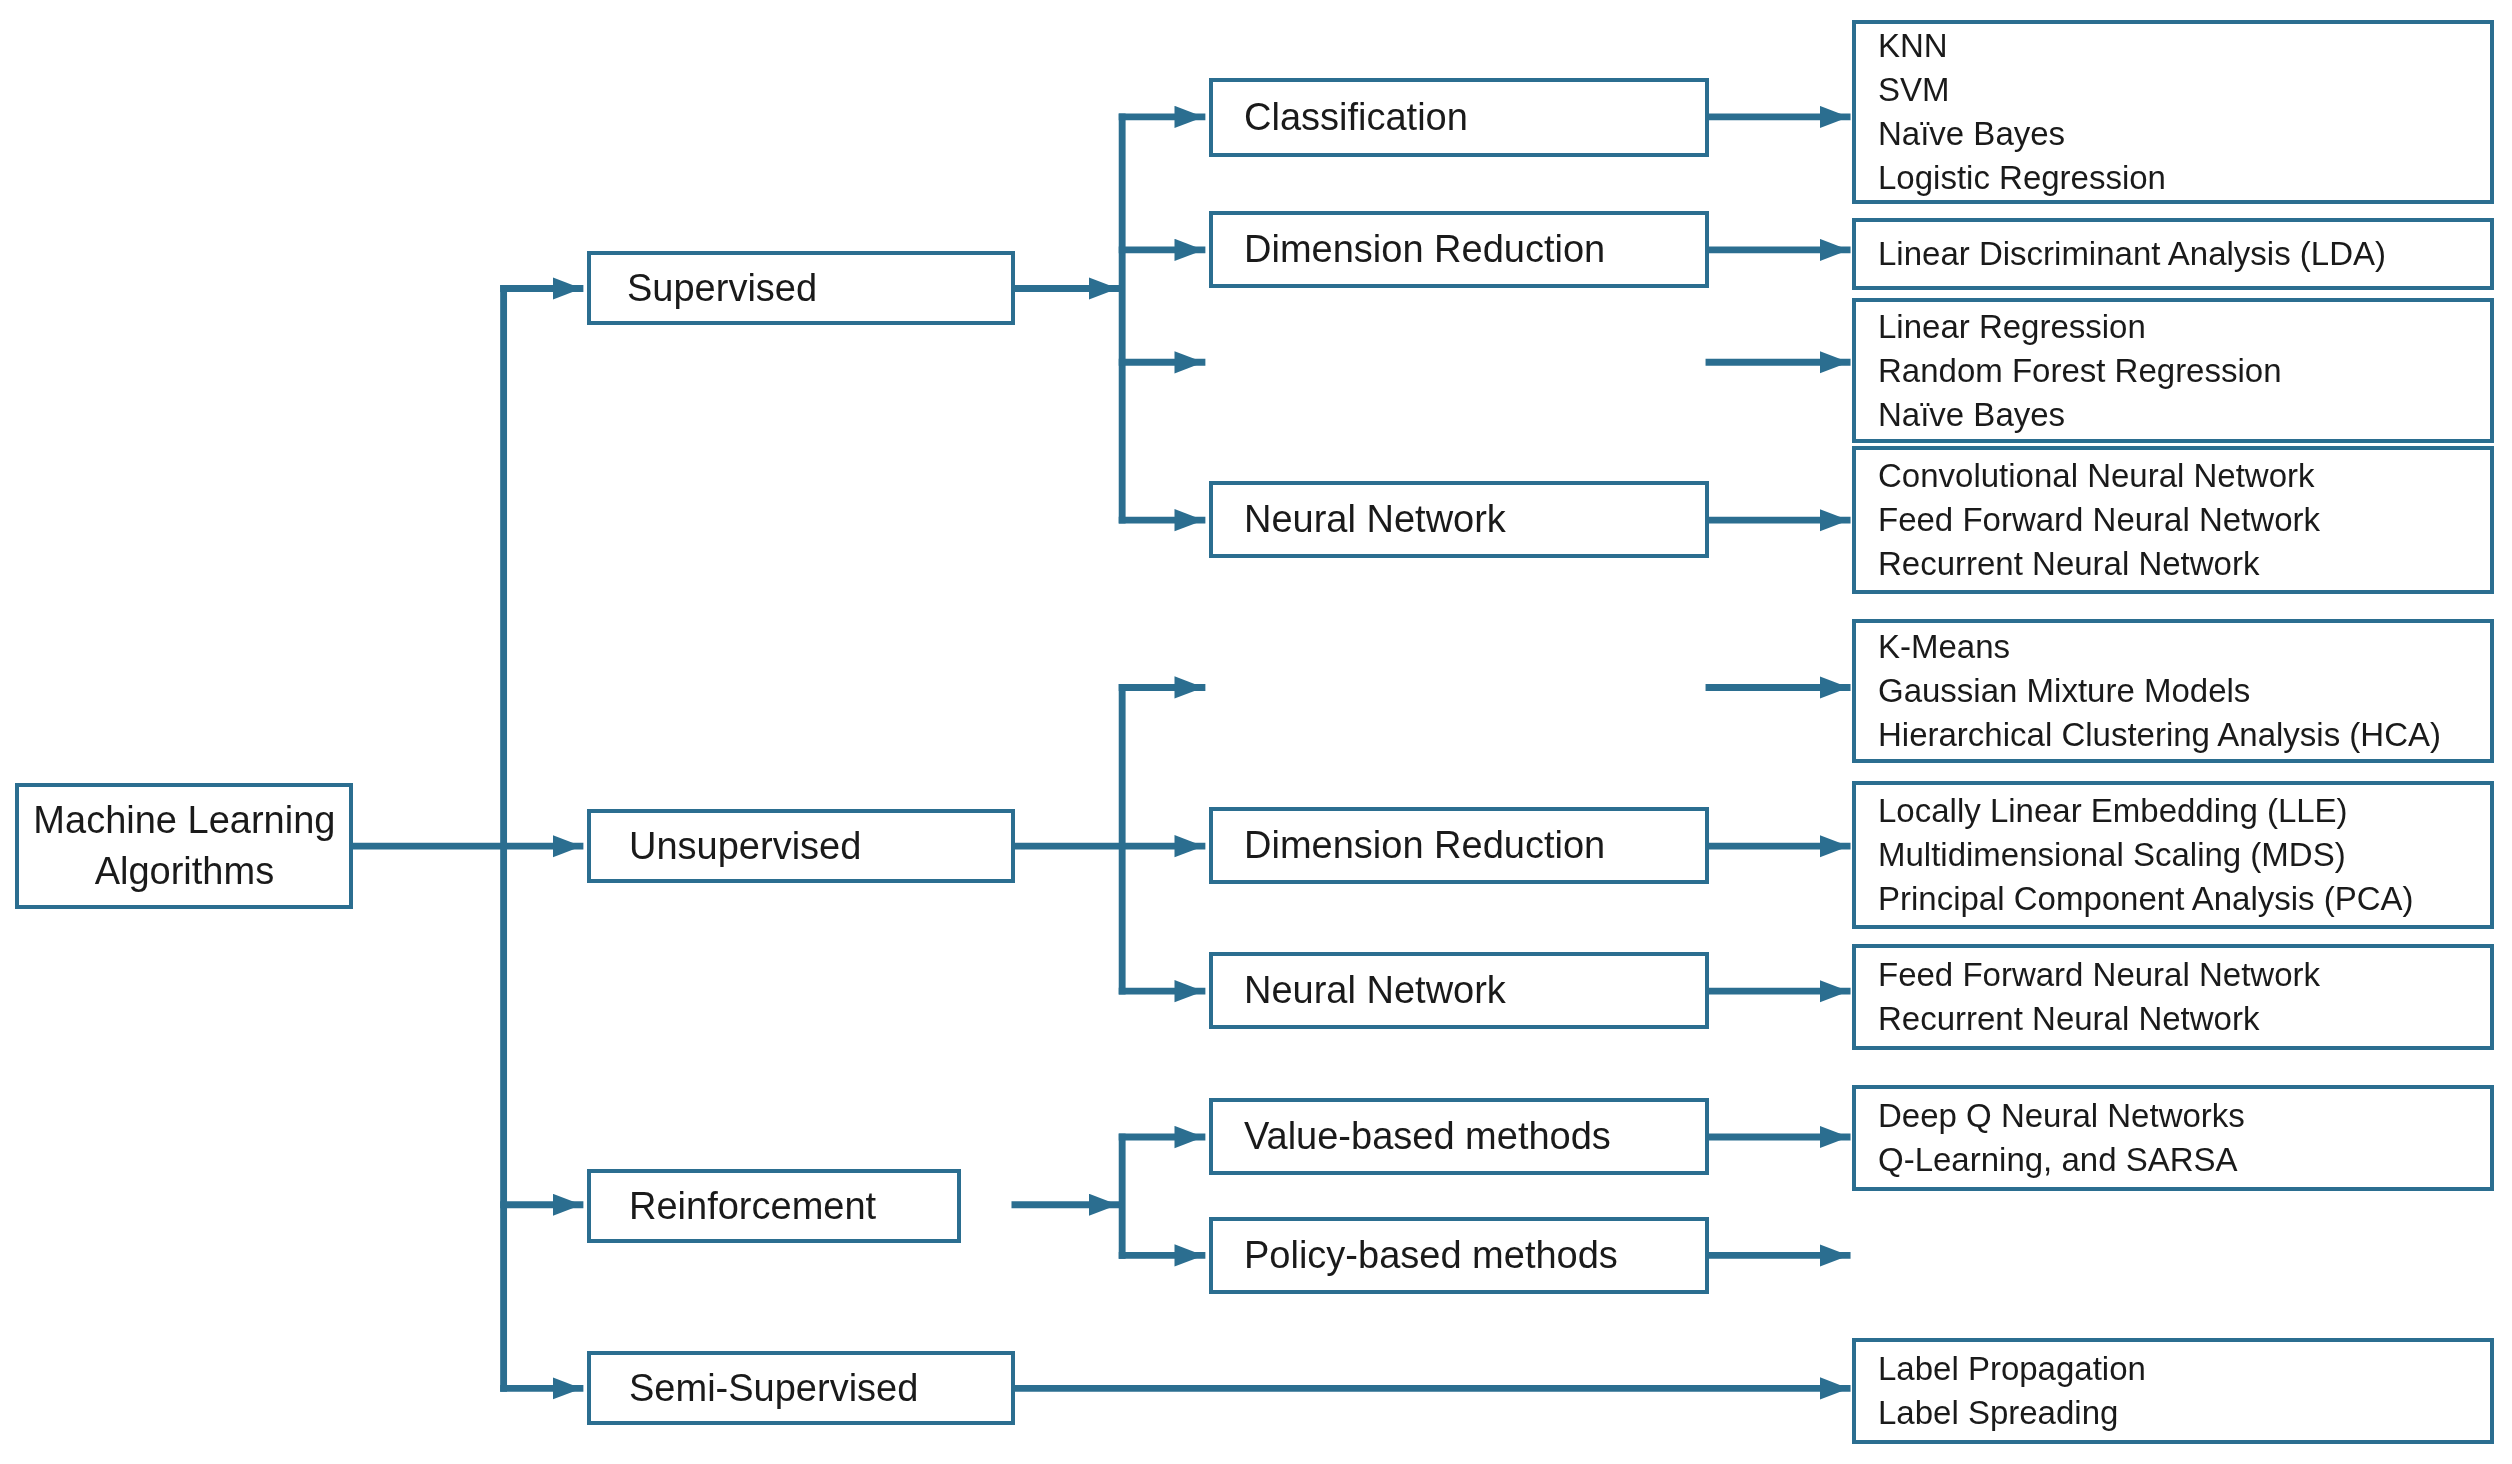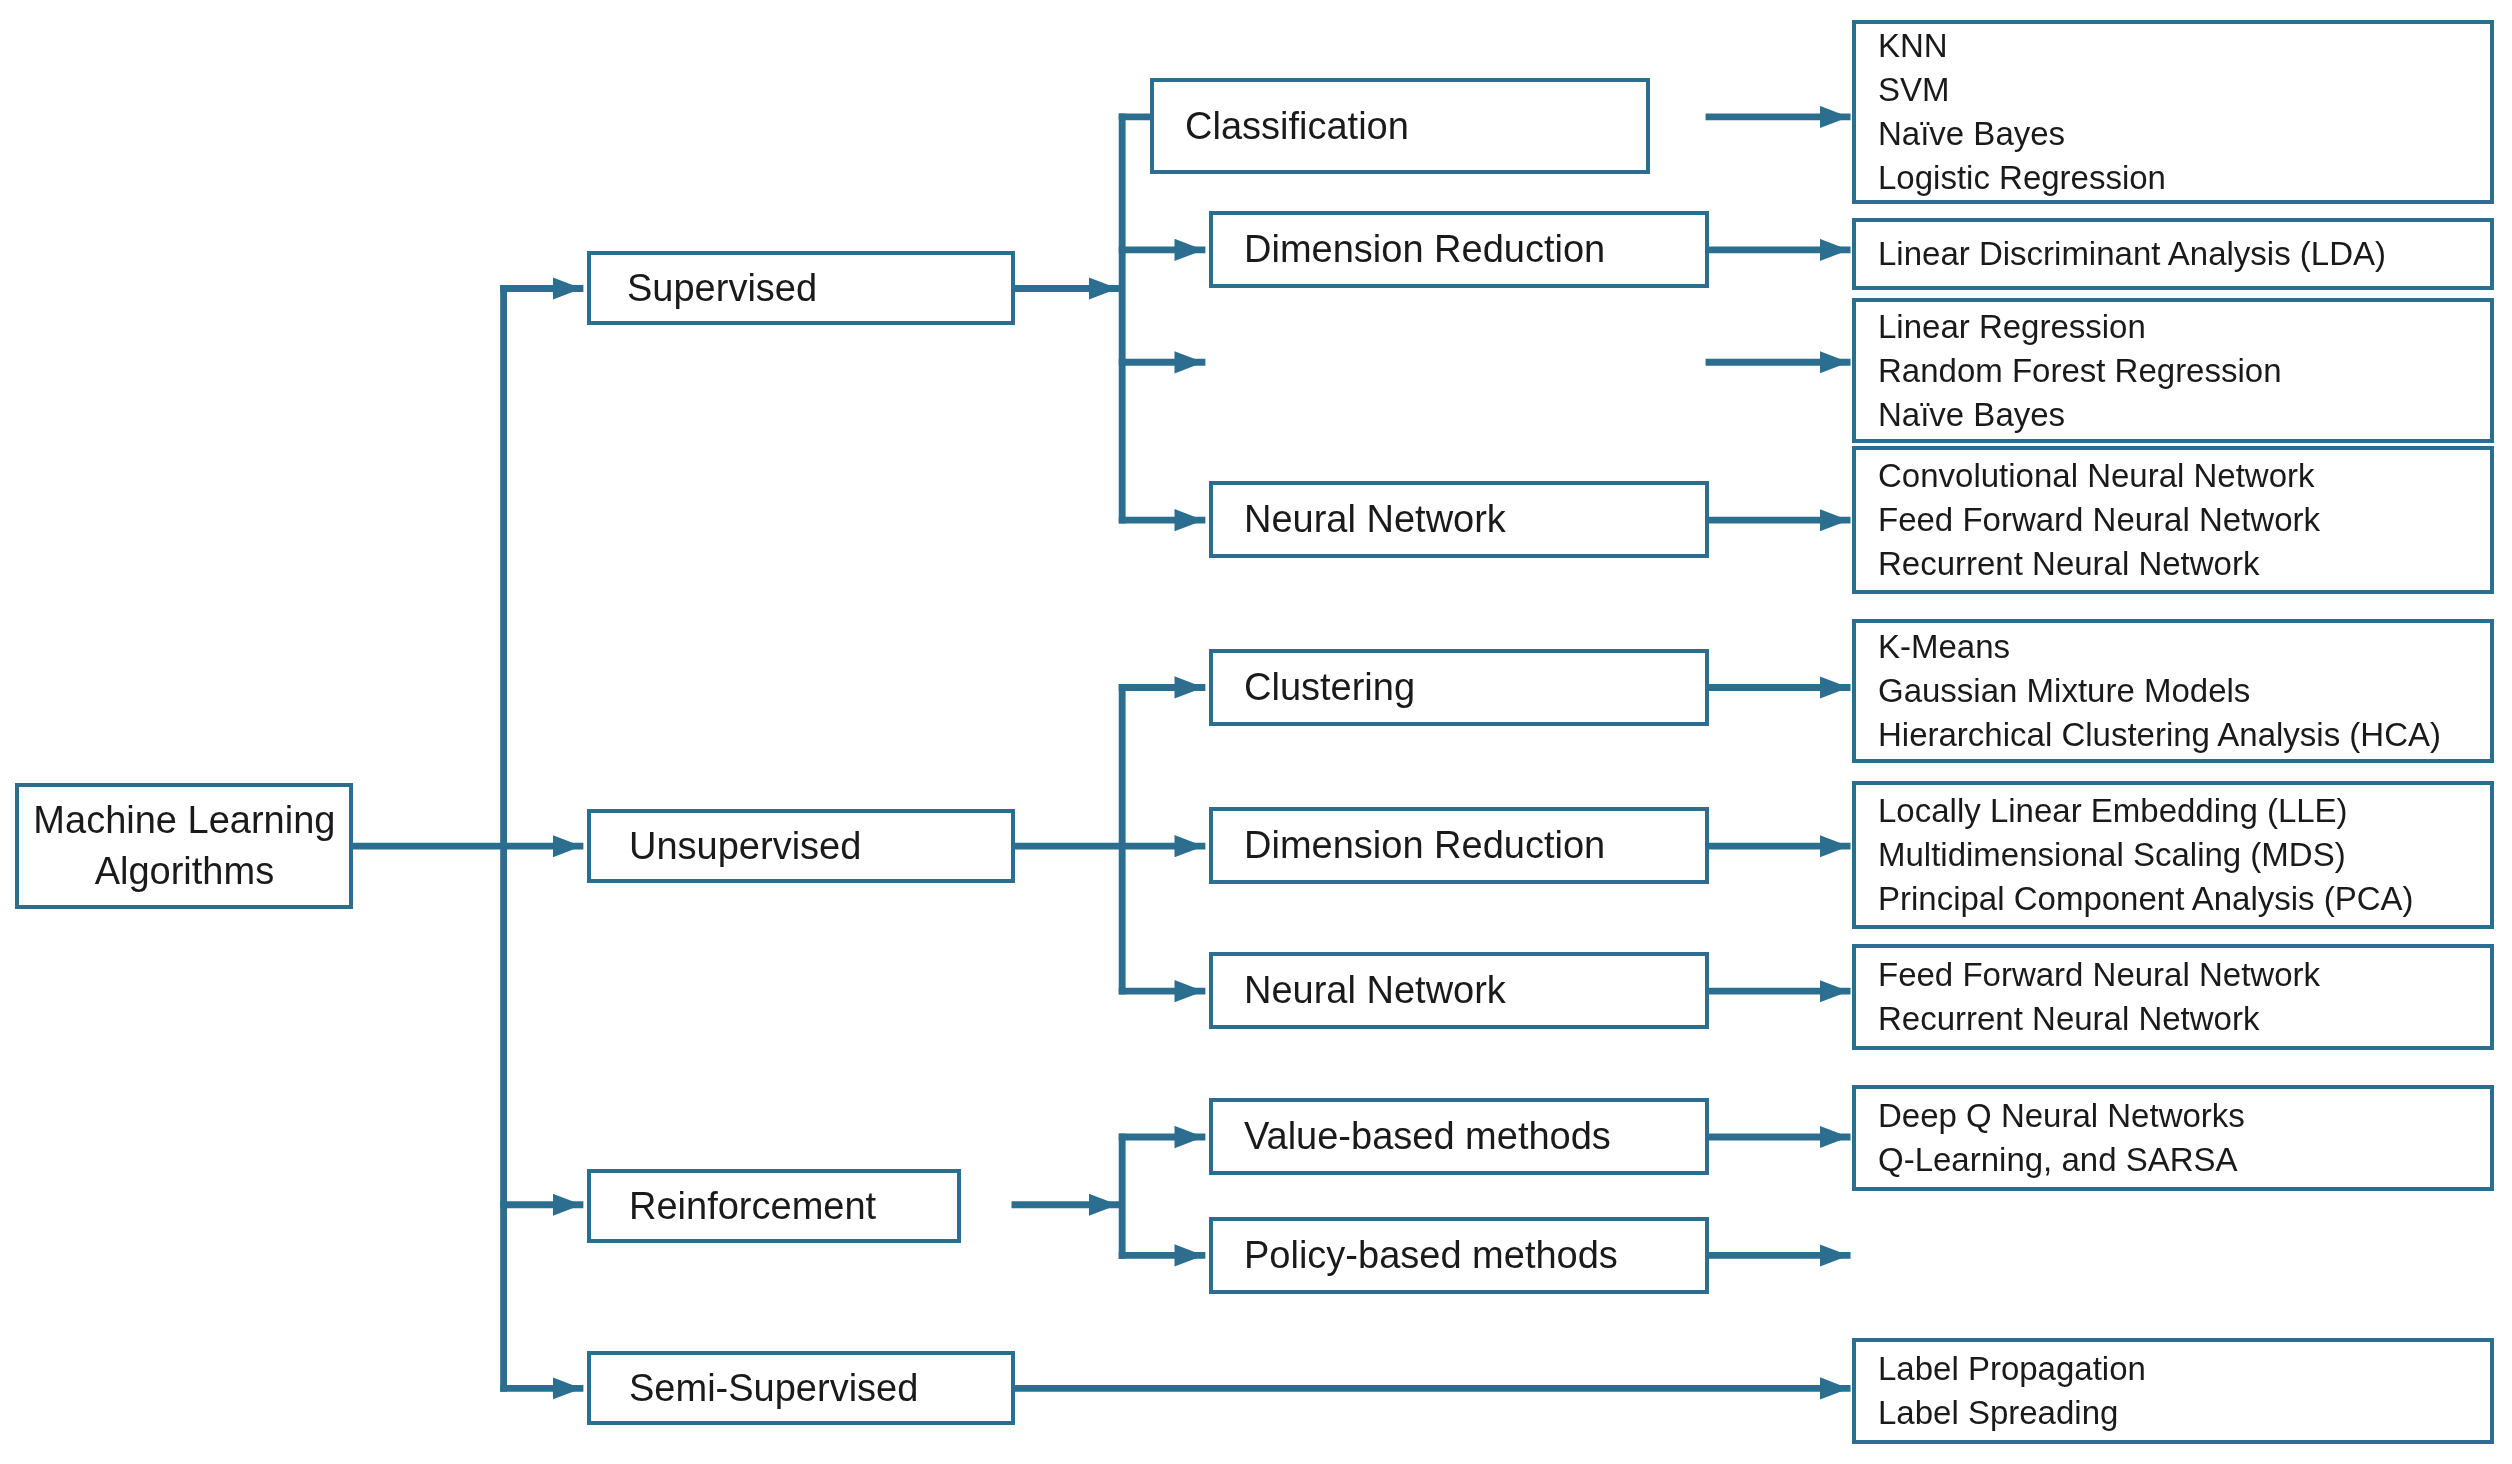--- a/index.html
+++ b/index.html
@@ -82,24 +82,23 @@
   </svg>
 
   <div class="node center" style="left:15.4px;top:783px;width:338px;height:126px;">Machine Learning
 Algorithms</div>
 
   <div class="node l1" style="left:587px;top:251px;width:428px;height:74px;padding-left:36px;">Supervised</div>
   <div class="node l1" style="left:587px;top:809px;width:428px;height:74px;">Unsupervised</div>
   <div class="node l1" style="left:587px;top:1169px;width:374px;height:74px;">Reinforcement</div>
   <div class="node l1" style="left:587px;top:1351px;width:428px;height:74px;">Semi-Supervised</div>
 
-  <div class="node mid" style="left:1150px;top:78px;width:500px;height:96px;">Classification</div>
+  <div class="node mid" style="left:1209px;top:78px;width:500px;height:79px;">Classification</div>
   <div class="node mid" style="left:1209px;top:211px;width:500px;height:77px;">Dimension Reduction</div>
   <div class="node mid" style="left:1209px;top:481px;width:500px;height:77px;">Neural Network</div>
-  <div class="node mid" style="left:1209px;top:649px;width:500px;height:77px;">Clustering</div>
   <div class="node mid" style="left:1209px;top:807px;width:500px;height:77px;">Dimension Reduction</div>
   <div class="node mid" style="left:1209px;top:952px;width:500px;height:77px;">Neural Network</div>
   <div class="node mid" style="left:1209px;top:1098px;width:500px;height:77px;">Value-based methods</div>
   <div class="node mid" style="left:1209px;top:1217px;width:500px;height:77px;">Policy-based methods</div>
 
   <div class="leaf" style="left:1852px;top:20px;width:642px;height:184px;">KNN
 SVM
 Naïve Bayes
 Logistic Regression</div>
   <div class="leaf" style="left:1852px;top:218px;width:642px;height:72px;">Linear Discriminant Analysis (LDA)</div>

